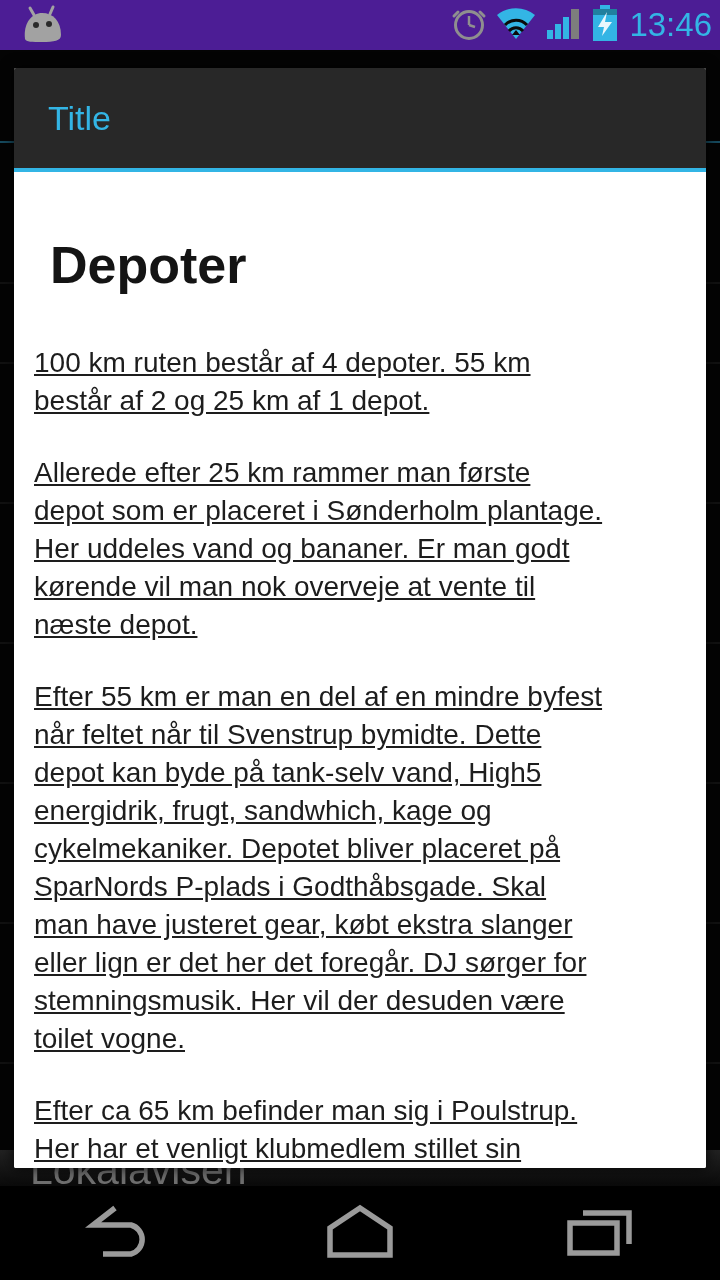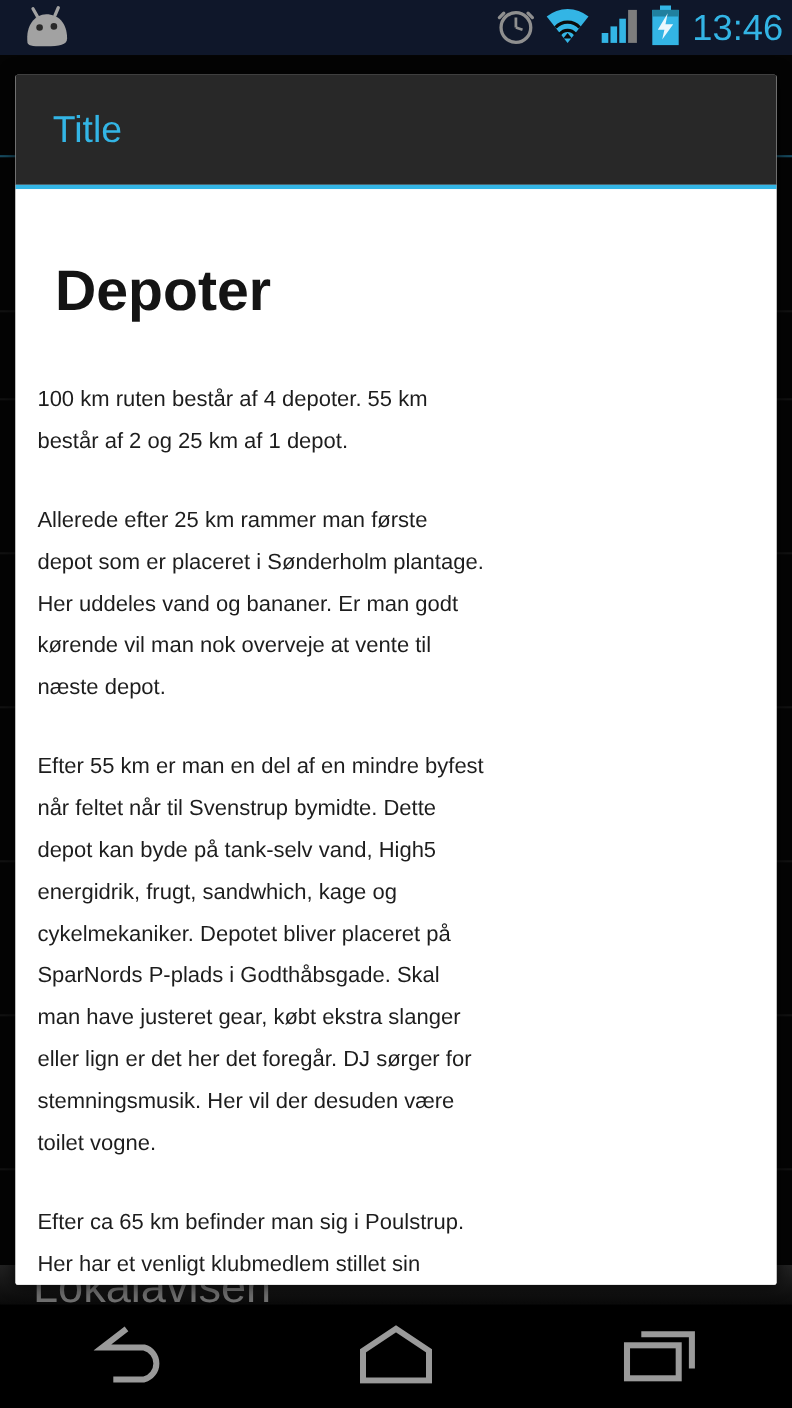--- a/index.html
+++ b/index.html
@@ -1,20 +1,20 @@
 <!DOCTYPE html>
 <html><head>
 <meta charset="utf-8">
 <style>
   html,body{margin:0;padding:0;background:#000;}
   body{width:720px;height:1280px;position:relative;overflow:hidden;
        font-family:"Liberation Sans",sans-serif;-webkit-font-smoothing:antialiased;}
 
   
-  .status-bar{position:absolute;top:0;left:0;width:720px;height:50px;background:#0f172a;
+  .status-bar{position:absolute;top:0;left:0;width:720px;height:50px;background:#4c1d95;
               z-index:30;display:flex;align-items:center;}
   .sb-left{position:absolute;left:20px;top:5px;}
   .sb-right{position:absolute;right:8px;top:0;height:50px;display:flex;align-items:center;gap:7px;}
   .sb-time{color:#33b5e5;font-size:33px;letter-spacing:0px;line-height:50px;padding-left:4px;}
 
   
   .bg-app{position:absolute;inset:0;z-index:1;background:#040404;}
   .bg-row-line{position:absolute;left:0;width:720px;height:2px;background:rgba(255,255,255,0.055);}
   .bg-row-line.blue{background:rgba(51,181,229,0.40);}
   .bg-header{position:absolute;left:0;top:1150px;width:720px;height:40px;
@@ -24,21 +24,21 @@
   
   .dialog{position:absolute;left:14px;top:68px;width:692px;height:1100px;z-index:10;
           border-radius:2px;overflow:hidden;box-shadow:0 0 14px rgba(0,0,0,.8);
           display:flex;flex-direction:column;background:#fff;}
   .dialog-titlebar{height:100px;background:#282828;display:flex;align-items:center;
                    padding-left:34px;flex:0 0 auto;}
   .dialog-title{color:#33b5e5;font-size:34px;}
   .dialog-divider{height:4px;background:#33b5e5;flex:0 0 auto;}
   .dialog-content{flex:1 1 auto;background:#fff;padding:46px 20px 0 20px;overflow:hidden;}
   .doc-heading{font-size:52px;line-height:62px;font-weight:bold;color:#141414;margin:16px;}
-  .doc-para{font-size:20px;line-height:38px;color:#1d1d1d;margin:34px 0 0 0;white-space:pre-line;}
+  .doc-para{font-size:28px;line-height:38px;color:#1d1d1d;margin:34px 0 0 0;white-space:pre-line;text-decoration:underline;}
   .doc-para.first{margin-top:48px;}
 
   
   .nav-bar{position:absolute;left:0;top:1186px;width:720px;height:94px;background:#000;
            z-index:30;display:flex;align-items:center;justify-content:space-around;}
   .nav-btn{width:160px;height:94px;display:flex;align-items:center;justify-content:center;}
 </style>
 </head>
 <body>
 

